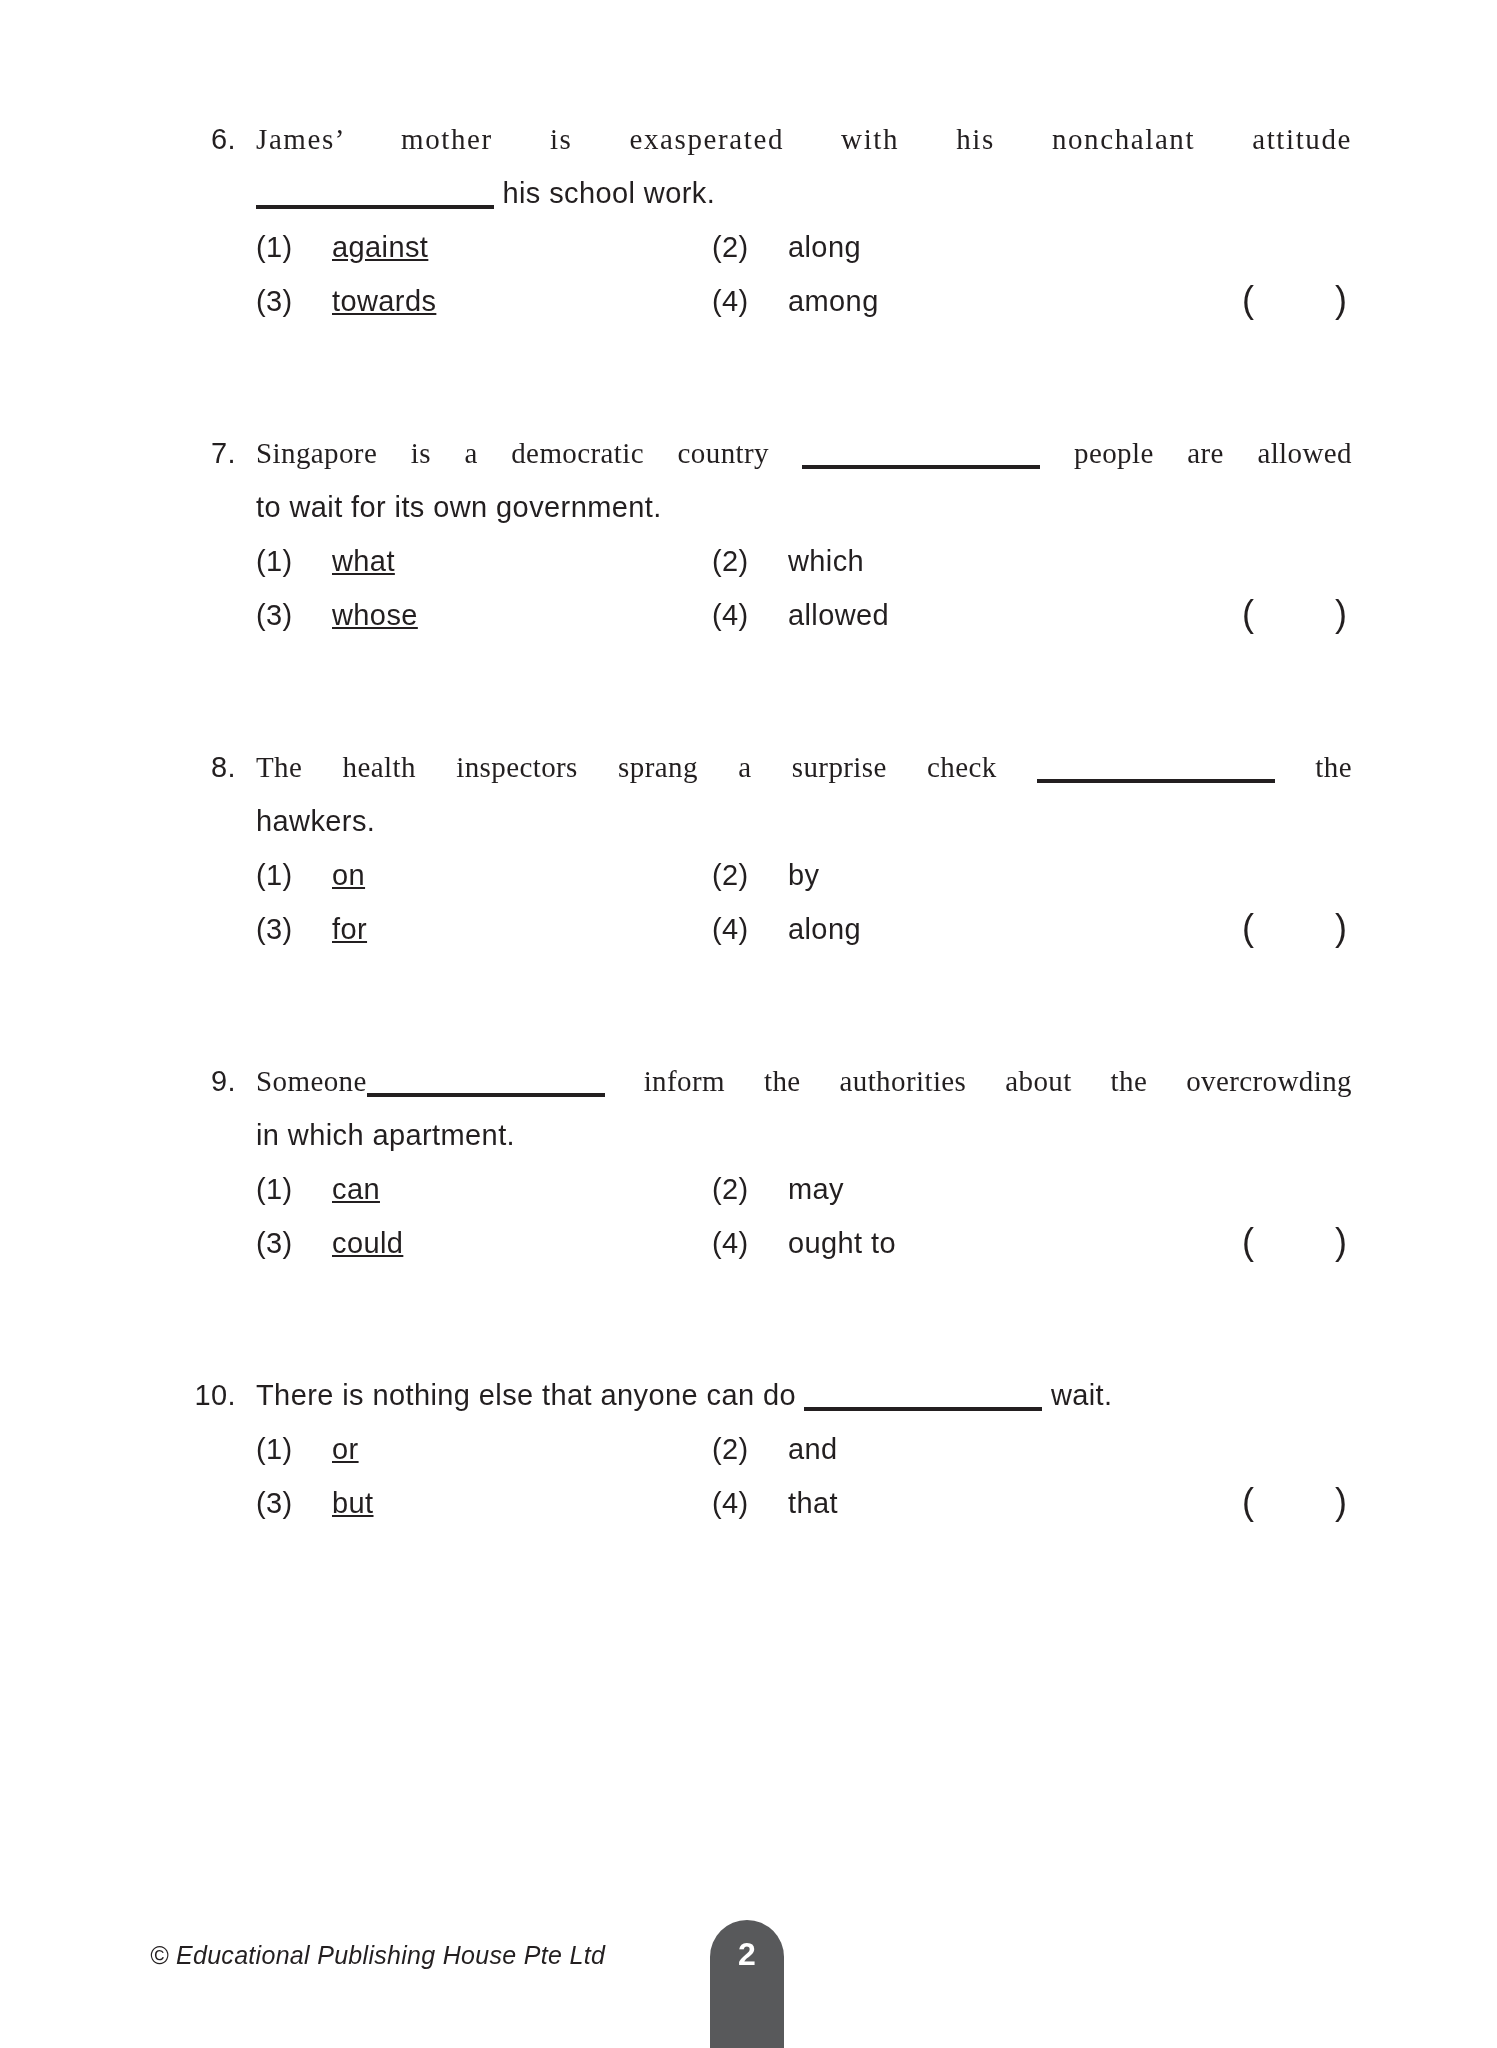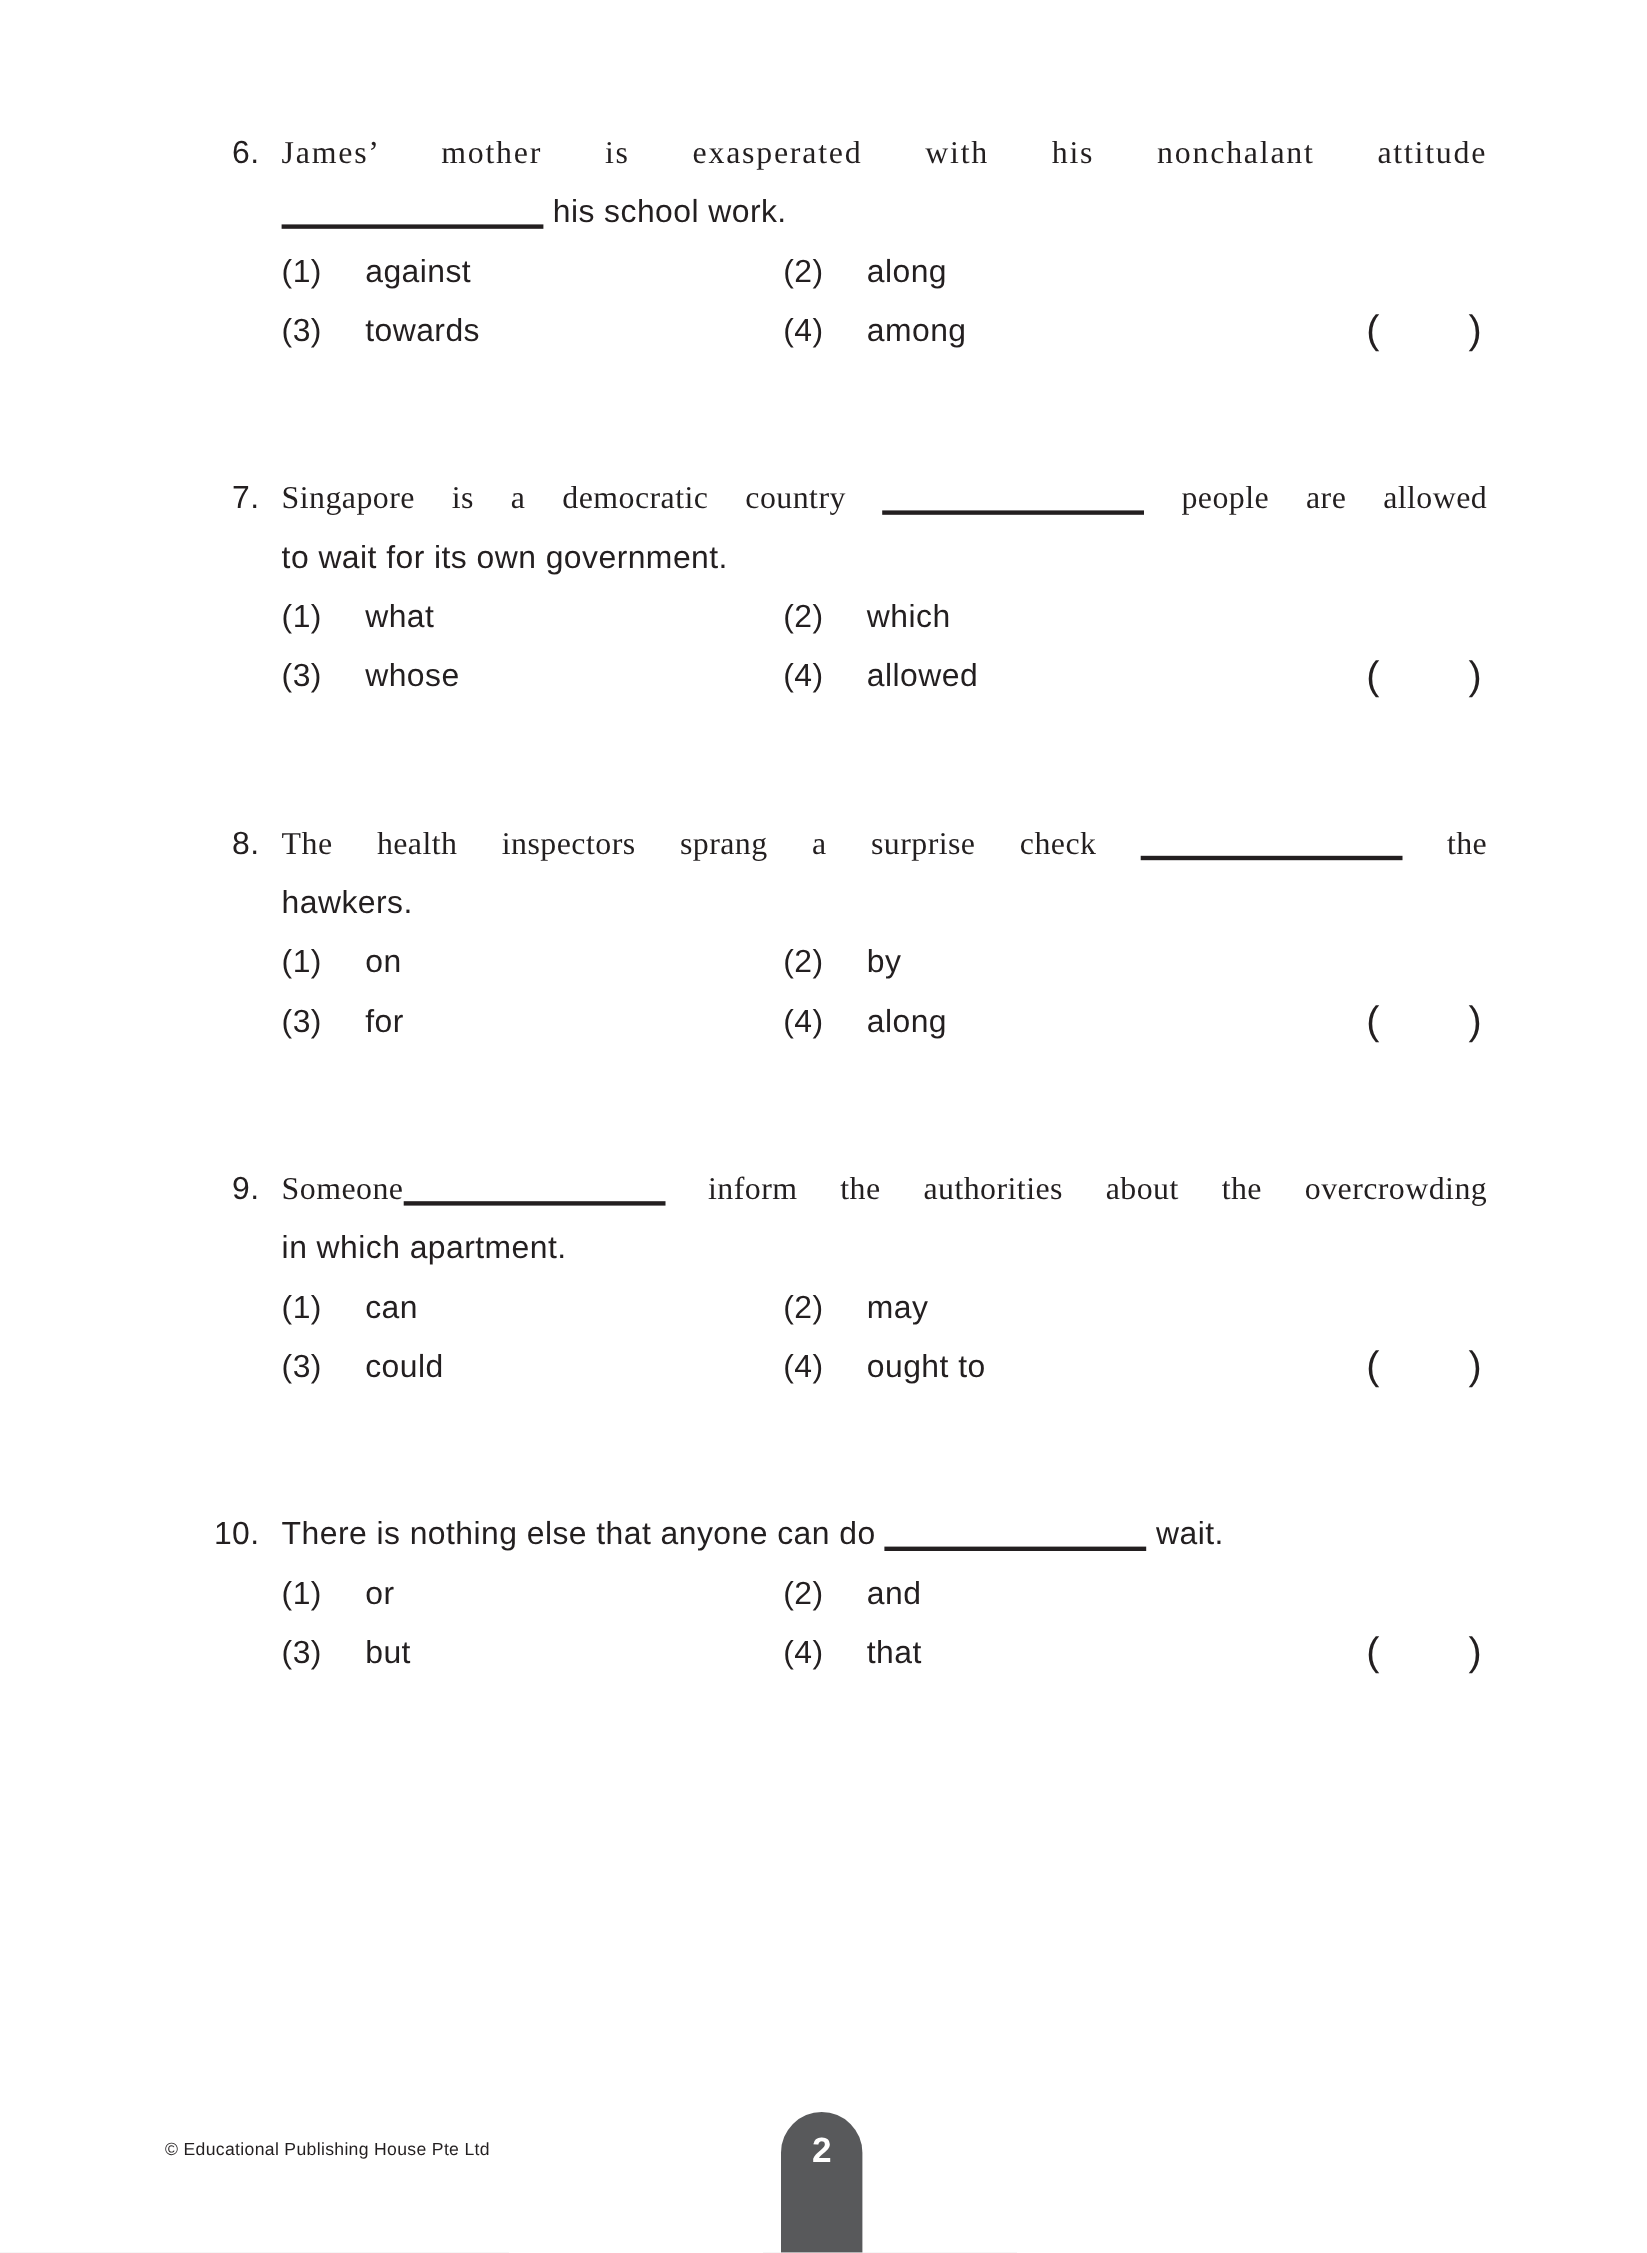--- a/index.html
+++ b/index.html
@@ -34,32 +34,32 @@
   .blank {
     display: inline-block;
     width: 238px; height: 2px;
     border-bottom: 4px solid #231f20;
     vertical-align: -6px;
   }
   .opt-rows { margin-top: 0; }
   .opt-row { position: relative; height: 54px; line-height: 54px; }
   .opt-marker, .opt-label { position: absolute; top: 0; }
   .opt-marker.col0 { left: 0; }
-  .opt-label.col0  { left: 76px; }
+  .opt-label.col0  { left: 76px; text-decoration: underline; }
   .opt-marker.col1 { left: 456px; }
   .opt-label.col1  { left: 532px; }
   .answer-bracket .paren {
     position: absolute; top: 0;
     font-size: 36px; line-height: 52px;
   }
   .paren.open  { left: 986px; }
   .paren.close { left: 1079px; }
   .copyright {
     position: absolute; left: 150px; top: 1940px;
-    font-size: 16px; letter-spacing: 0.3px; line-height: 30px;
+    font-size: 25px; letter-spacing: 0.3px; line-height: 30px; font-style: italic;
   }
   .page-tab {
     position: absolute; left: 710px; top: 1920px; bottom: 0;
     width: 74px;
     background: #58595b;
     border-radius: 37px 37px 0 0;
     text-align: center;
   }
   .page-tab .num {
     display: inline-block;

